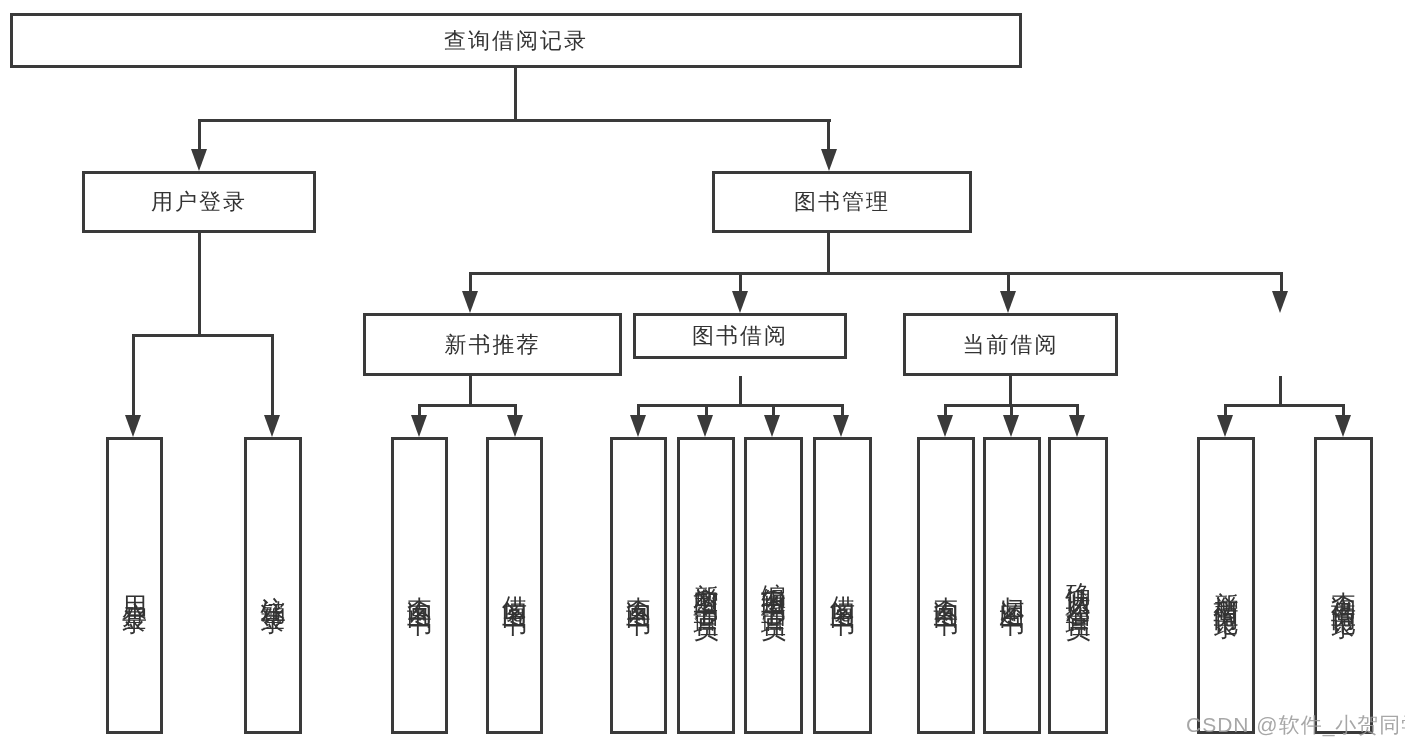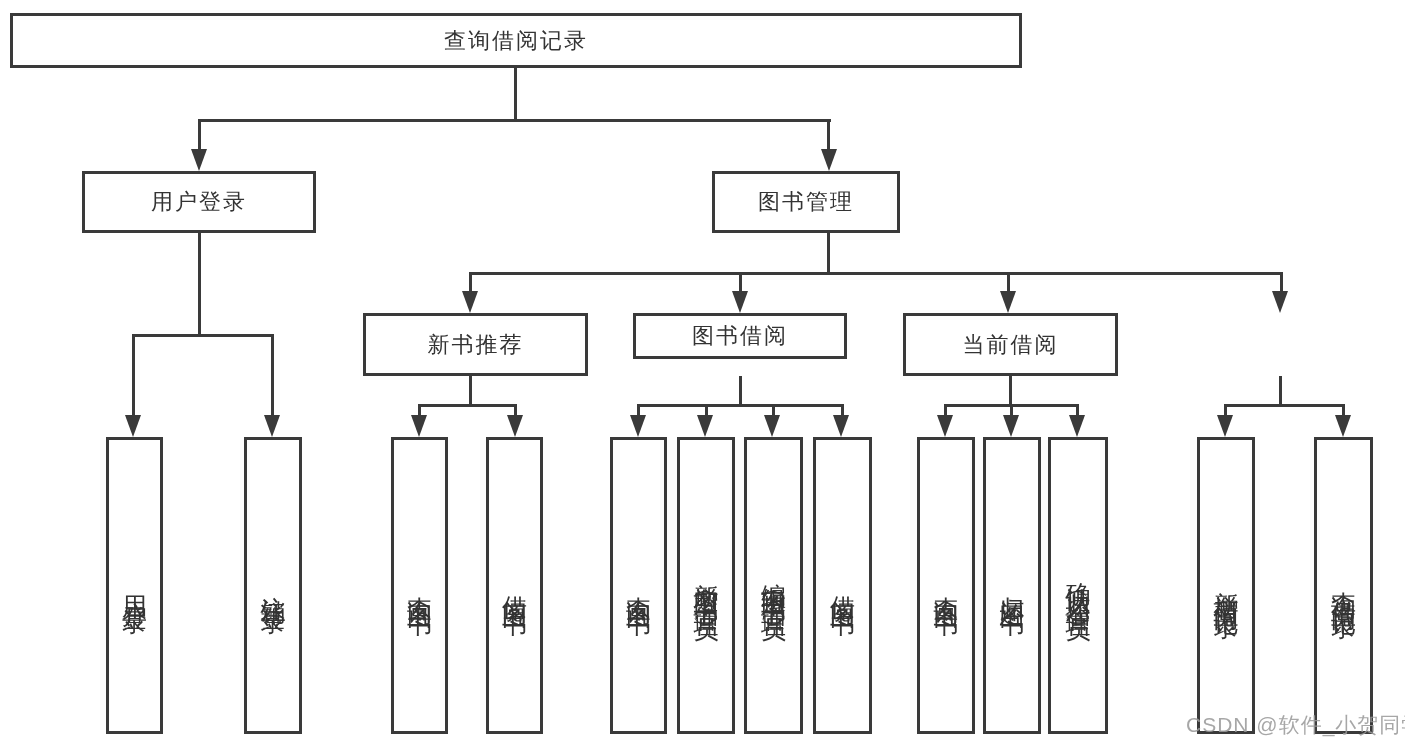--- a/index.html
+++ b/index.html
@@ -30,23 +30,23 @@
 </style>
 </head>
 <body>
 
 <div class="canvas">
 
   <div class="node" style="left:10px;top:13px;width:1012px;height:55px;">查询借阅记录</div>
 
   <div class="node" style="left:82px;top:171px;width:234px;height:62px;">用户登录</div>
 
-  <div class="node" style="left:712px;top:171px;width:188px;height:62px;">图书管理</div>
+  <div class="node" style="left:712px;top:171px;width:260px;height:62px;">图书管理</div>
 
-  <div class="node" style="left:363px;top:313px;width:225px;height:63px;">新书推荐</div>
+  <div class="node" style="left:363px;top:313px;width:259px;height:63px;">新书推荐</div>
 
   <div class="node" style="left:633px;top:313px;width:214px;height:46px;">图书借阅</div>
 
   <div class="node" style="left:903px;top:313px;width:215px;height:63px;">当前借阅</div>
 
 
   <div class="node vnode" style="left:106px;top:437px;width:57px;height:297px;">
     <span class="vtext">用户登录</span>
   </div>
 

